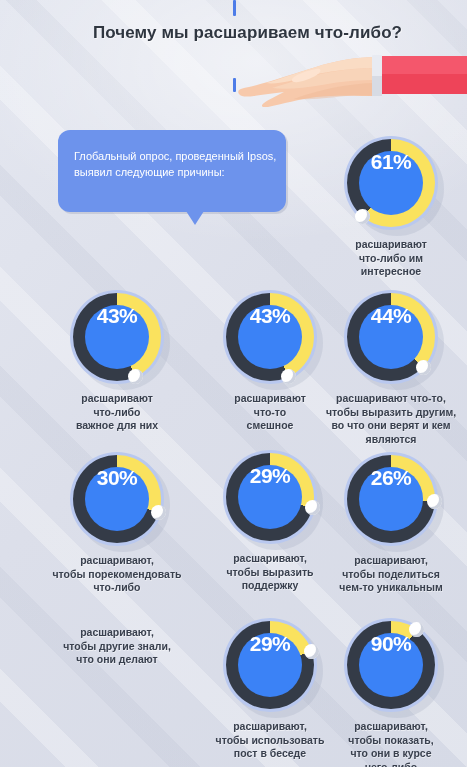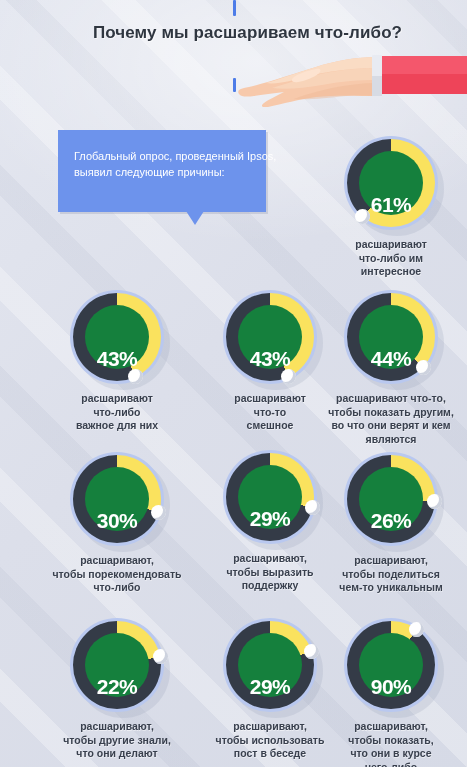--- a/index.html
+++ b/index.html
@@ -50,22 +50,22 @@
 
   
   #hand-wrap{position:absolute;left:238px;top:55px;width:229px;height:52px;}
   #sleeve-top{position:absolute;left:142px;top:1px;width:87px;height:18px;background:#f4576c;}
   #sleeve-bot{position:absolute;left:142px;top:19px;width:87px;height:20px;background:#ee4459;}
   #cuff{position:absolute;left:134px;top:0px;width:10px;height:41px;background:#e8ebf2;border-radius:1px;}
   #cuff-shade{position:absolute;left:134px;top:21px;width:10px;height:20px;background:#d7dbe4;}
 
   
   #bubble{
-    position:absolute;left:58px;top:130px;width:208px;height:82px;
-    background:#6d93ec;border-radius:0;
+    position:absolute;left:58px;top:130px;width:228px;height:82px;
+    background:#6d93ec;border-radius:12px;
     box-shadow:2px 2px 0 rgba(170,176,196,.45);
   }
   #bubble-tail{
     position:absolute;left:186px;top:211px;width:0;height:0;
     border-left:9px solid transparent;border-right:9px solid transparent;
     border-top:14px solid #6d93ec;
   }
   #bubble-text{
     position:absolute;left:16px;top:18px;width:205px;
     color:#ffffff;font-size:11px;line-height:16px;font-weight:normal;
@@ -81,22 +81,22 @@
   }
   .donut-rim{
     position:absolute;left:0;top:0;width:94px;height:94px;border-radius:50%;
     background:#b9c8ef;
   }
   .donut-ring{
     position:absolute;left:3px;top:3px;width:88px;height:88px;border-radius:50%;
   }
   .donut-hole{
     position:absolute;left:15px;top:15px;width:64px;height:64px;border-radius:50%;
-    background:#15803d;
-    display:flex;align-items:flex-end;justify-content:center;
+    background:#3b82f6;
+    display:flex;align-items:flex-start;justify-content:center;
   }
   .donut-value{
     color:#ffffff;font-size:21px;font-weight:bold;letter-spacing:-.5px;
     line-height:1;
   }
   .donut-dot{
     position:absolute;width:15px;height:15px;border-radius:50%;
     background:#ffffff;
     box-shadow:inset -3px -2px 0 rgba(196,202,216,.85);
   }
@@ -198,21 +198,21 @@
       <div class="donut-wrap">
         <div class="donut-shadow"></div>
         <div class="donut-rim"></div>
         <div class="donut-ring" style="background: conic-gradient(rgb(250, 226, 94) 0deg, rgb(250, 226, 94) 133.2deg, rgb(52, 59, 71) 133.2deg, rgb(52, 59, 71) 360deg);"></div>
         <div class="donut-hole">
           <span class="donut-value">44%</span>
         </div>
         <div class="donut-dot" style="left: 71.5746px; top: 69.6201px;"></div>
       </div>
       <div class="donut-label">расшаривают что-то,
-чтобы показать другим,
+чтобы выразить другим,
 во что они верят и кем являются</div>
     </div>
     <div class="donut-cell" style="left: 41px; top: 452px;">
       <div class="donut-wrap">
         <div class="donut-shadow"></div>
         <div class="donut-rim"></div>
         <div class="donut-ring" style="background: conic-gradient(rgb(250, 226, 94) 0deg, rgb(250, 226, 94) 108deg, rgb(52, 59, 71) 108deg, rgb(52, 59, 71) 360deg);"></div>
         <div class="donut-hole">
           <span class="donut-value">30%</span>
         </div>
@@ -244,29 +244,20 @@
         <div class="donut-hole">
           <span class="donut-value">26%</span>
         </div>
         <div class="donut-dot" style="left: 83.4132px; top: 42.2628px;"></div>
       </div>
       <div class="donut-label">расшаривают,
 чтобы поделиться
 чем-то уникальным</div>
     </div>
     <div class="donut-cell" style="left: 41px; top: 618px;">
-      <div class="donut-wrap">
-        <div class="donut-shadow"></div>
-        <div class="donut-rim"></div>
-        <div class="donut-ring" style="background: conic-gradient(rgb(250, 226, 94) 0deg, rgb(250, 226, 94) 79.2deg, rgb(52, 59, 71) 79.2deg, rgb(52, 59, 71) 360deg);"></div>
-        <div class="donut-hole">
-          <span class="donut-value">22%</span>
-        </div>
-        <div class="donut-dot" style="left: 82.7206px; top: 31.2552px;"></div>
-      </div>
       <div class="donut-label">расшаривают,
 чтобы другие знали,
 что они делают</div>
     </div>
     <div class="donut-cell" style="left: 194px; top: 618px;">
       <div class="donut-wrap">
         <div class="donut-shadow"></div>
         <div class="donut-rim"></div>
         <div class="donut-ring" style="background: conic-gradient(rgb(250, 226, 94) 0deg, rgb(250, 226, 94) 72deg, rgb(52, 59, 71) 72deg, rgb(52, 59, 71) 360deg);"></div>
         <div class="donut-hole">

